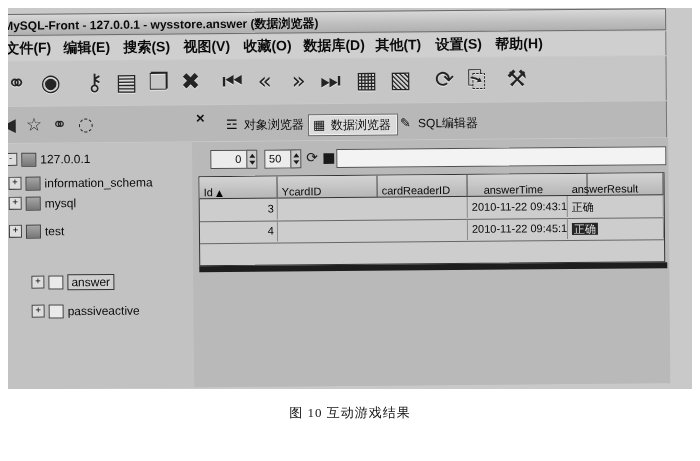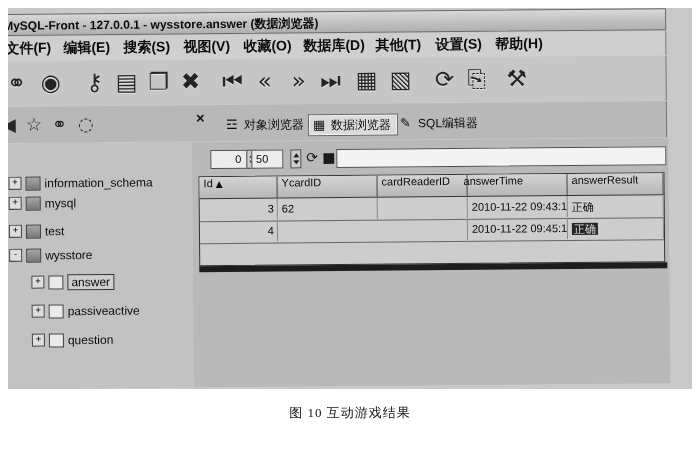--- a/index.html
+++ b/index.html
@@ -285,21 +285,21 @@
     background: linear-gradient(to bottom,#d3cfc7,#b8b4ac);
     border-bottom: 1px solid #3b3935;
     box-sizing: border-box;
   }
   .gh {
     position: absolute;
     top: 0;
     height: 21px;
     font-size: 11px;
     color: #111;
-    padding: 0 0 0 4px;
+    padding: 9px 0 0 4px;
     box-sizing: border-box;
     border-right: 1px solid #4a4843;
     white-space: nowrap;
     overflow: hidden;
   }
   .gh .sortarrow {
     font-size: 9px;
     font-family: "DejaVu Sans", sans-serif;
   }
   .grow {
@@ -404,70 +404,66 @@
       </div>
       <div class="tabbtn" style="left:400px">
         <span class="ti">✎</span>
         <span>SQL编辑器</span>
       </div>
     </div>
 
     <div class="bodyarea">
 
       <div class="tree">
+        <div class="tnode" style="top:8px;left:8px">
+          <span class="exp">-</span><span class="dbico"></span><span class="lbl">127.0.0.1</span>
+        </div>
         <div class="tnode" style="top:32px;left:12px">
           <span class="exp">+</span><span class="dbico"></span><span class="lbl">information_schema</span>
         </div>
         <div class="tnode" style="top:52px;left:12px">
           <span class="exp">+</span><span class="dbico"></span><span class="lbl">mysql</span>
         </div>
         <div class="tnode" style="top:80px;left:12px">
           <span class="exp">+</span><span class="dbico"></span><span class="lbl">test</span>
         </div>
-        <div class="tnode" style="top:104px;left:12px">
-          <span class="exp">-</span><span class="dbico"></span><span class="lbl">wysstore</span>
-        </div>
         <div class="tnode selnode" style="top:131px;left:34px">
           <span class="exp">+</span><span class="tblico"></span><span class="lbl">answer</span>
         </div>
         <div class="tnode" style="top:160px;left:34px">
           <span class="exp">+</span><span class="tblico"></span><span class="lbl">passiveactive</span>
-        </div>
-        <div class="tnode" style="top:189px;left:34px">
-          <span class="exp">+</span><span class="tblico"></span><span class="lbl">question</span>
         </div>
       </div>
 
       <div class="datapane">
 
         <div class="navbar">
           <div class="spin" style="left:12px;top:2px;width:46px">0</div>
           <div class="spinarrows" style="left:48px;top:2px"></div>
-          <div class="spin" style="left:53px;top:2px;width:32px">50</div>
+          <div class="spin" style="left:66px;top:2px;width:32px">50</div>
           <div class="spinarrows" style="left:92px;top:2px"></div>
           <div class="navico" style="left:108px">⟳</div>
           <div class="navico" style="left:124px">■</div>
           <div class="filterbox" placeholder=""></div>
         </div>
 
         <div class="grid">
           <div class="ghead">
             <div class="gh" style="left:0;width:78px">
               <span>Id</span>
               <span class="sortarrow">▲</span>
             </div>
             <div class="gh" style="left:78px;width:100px">YcardID</div>
             <div class="gh" style="left:178px;width:90px">cardReaderID</div>
-            <div class="gh" style="left:260px;width:108px">answerTime</div>
+            <div class="gh" style="left:280px;width:108px">answerTime</div>
             <div class="gh" style="left:368px;width:96px">answerResult</div>
           </div>
 
           <div class="grow" style="top:22px">
             <div class="gc num" style="left:0;width:78px">3</div>
-            <div class="gc" style="left:78px;width:100px">62</div>
             <div class="gc" style="left:178px;width:90px"></div>
             <div class="gc" style="left:268px;width:100px">2010-11-22 09:43:12</div>
             <div class="gc" style="left:368px;width:96px">正确</div>
           </div>
 
           <div class="grow" style="top:44px">
             <div class="gc num" style="left:0;width:78px">4</div>
             <div class="gc" style="left:178px;width:90px"></div>
             <div class="gc" style="left:268px;width:100px">2010-11-22 09:45:13</div>
             <div class="gc hl" style="left:368px;width:96px"><span>正确</span></div>

